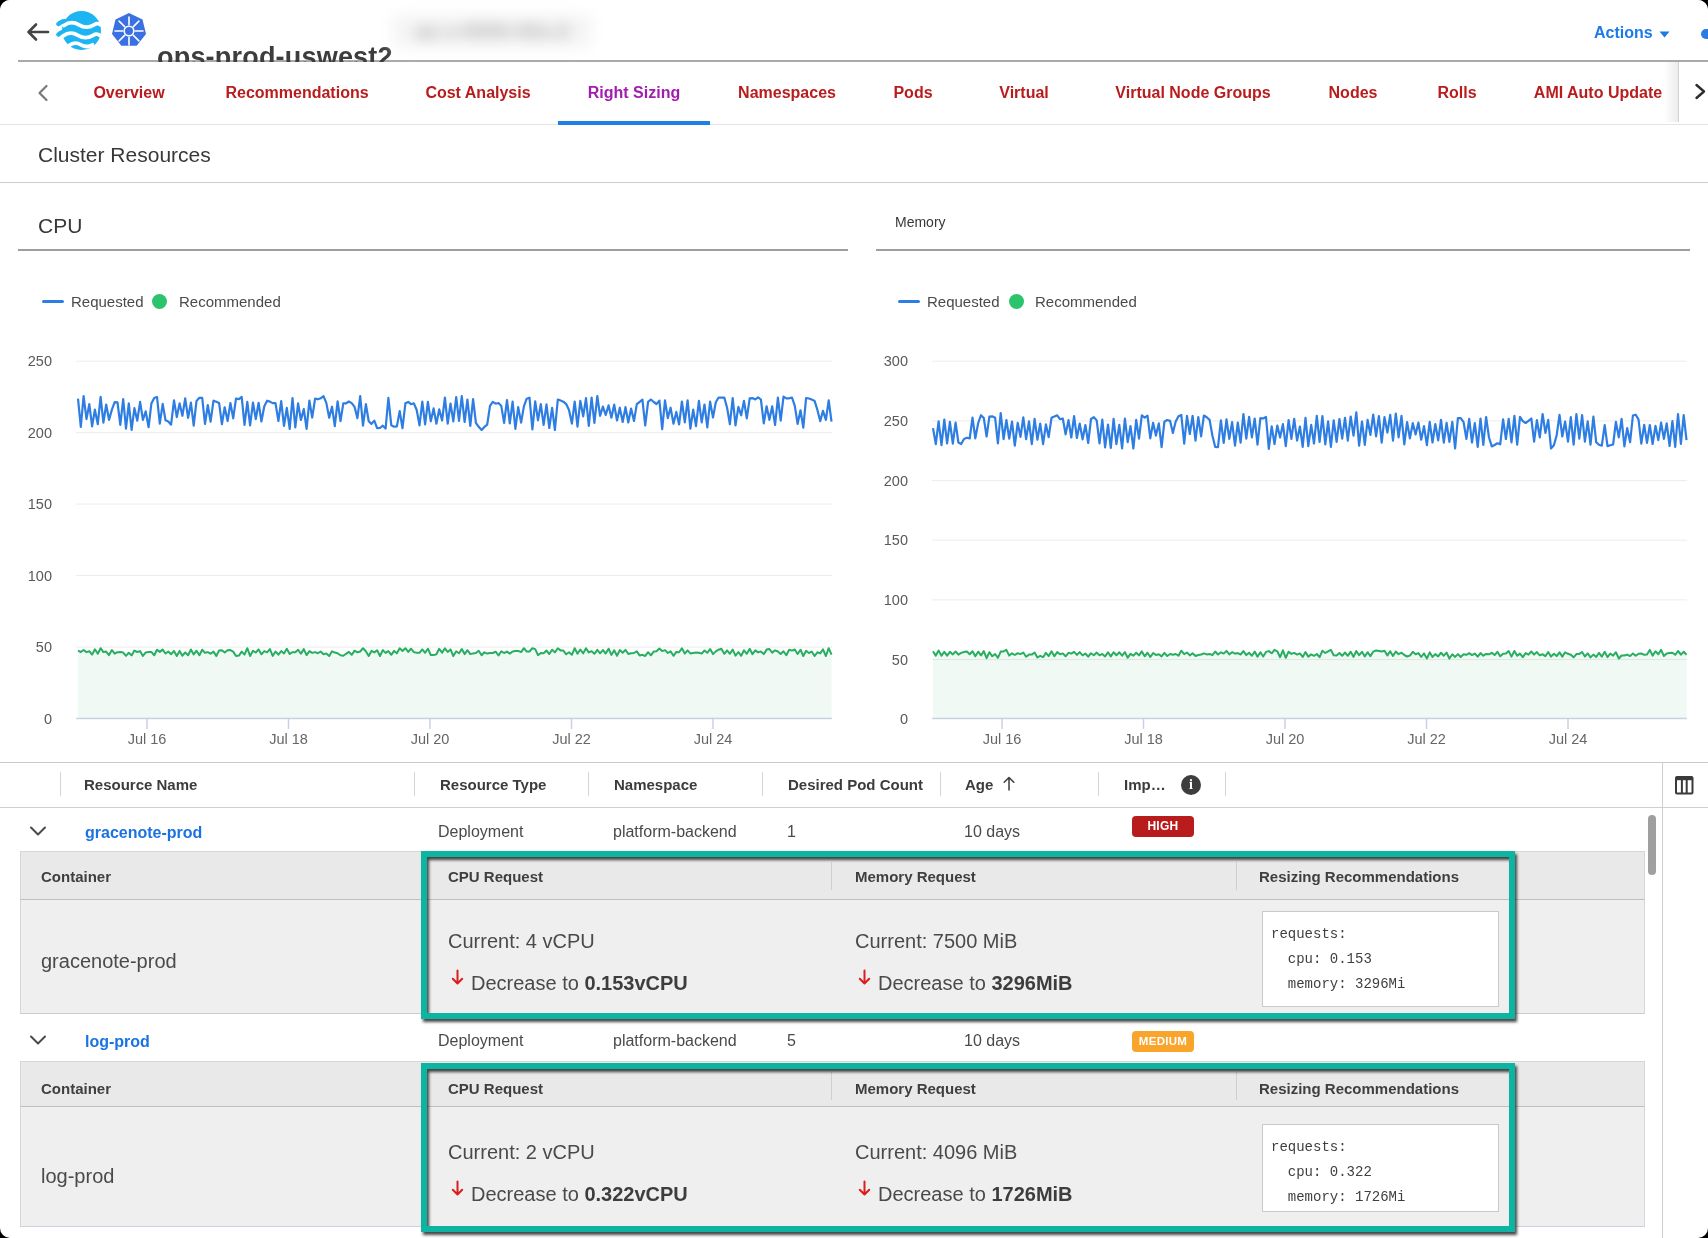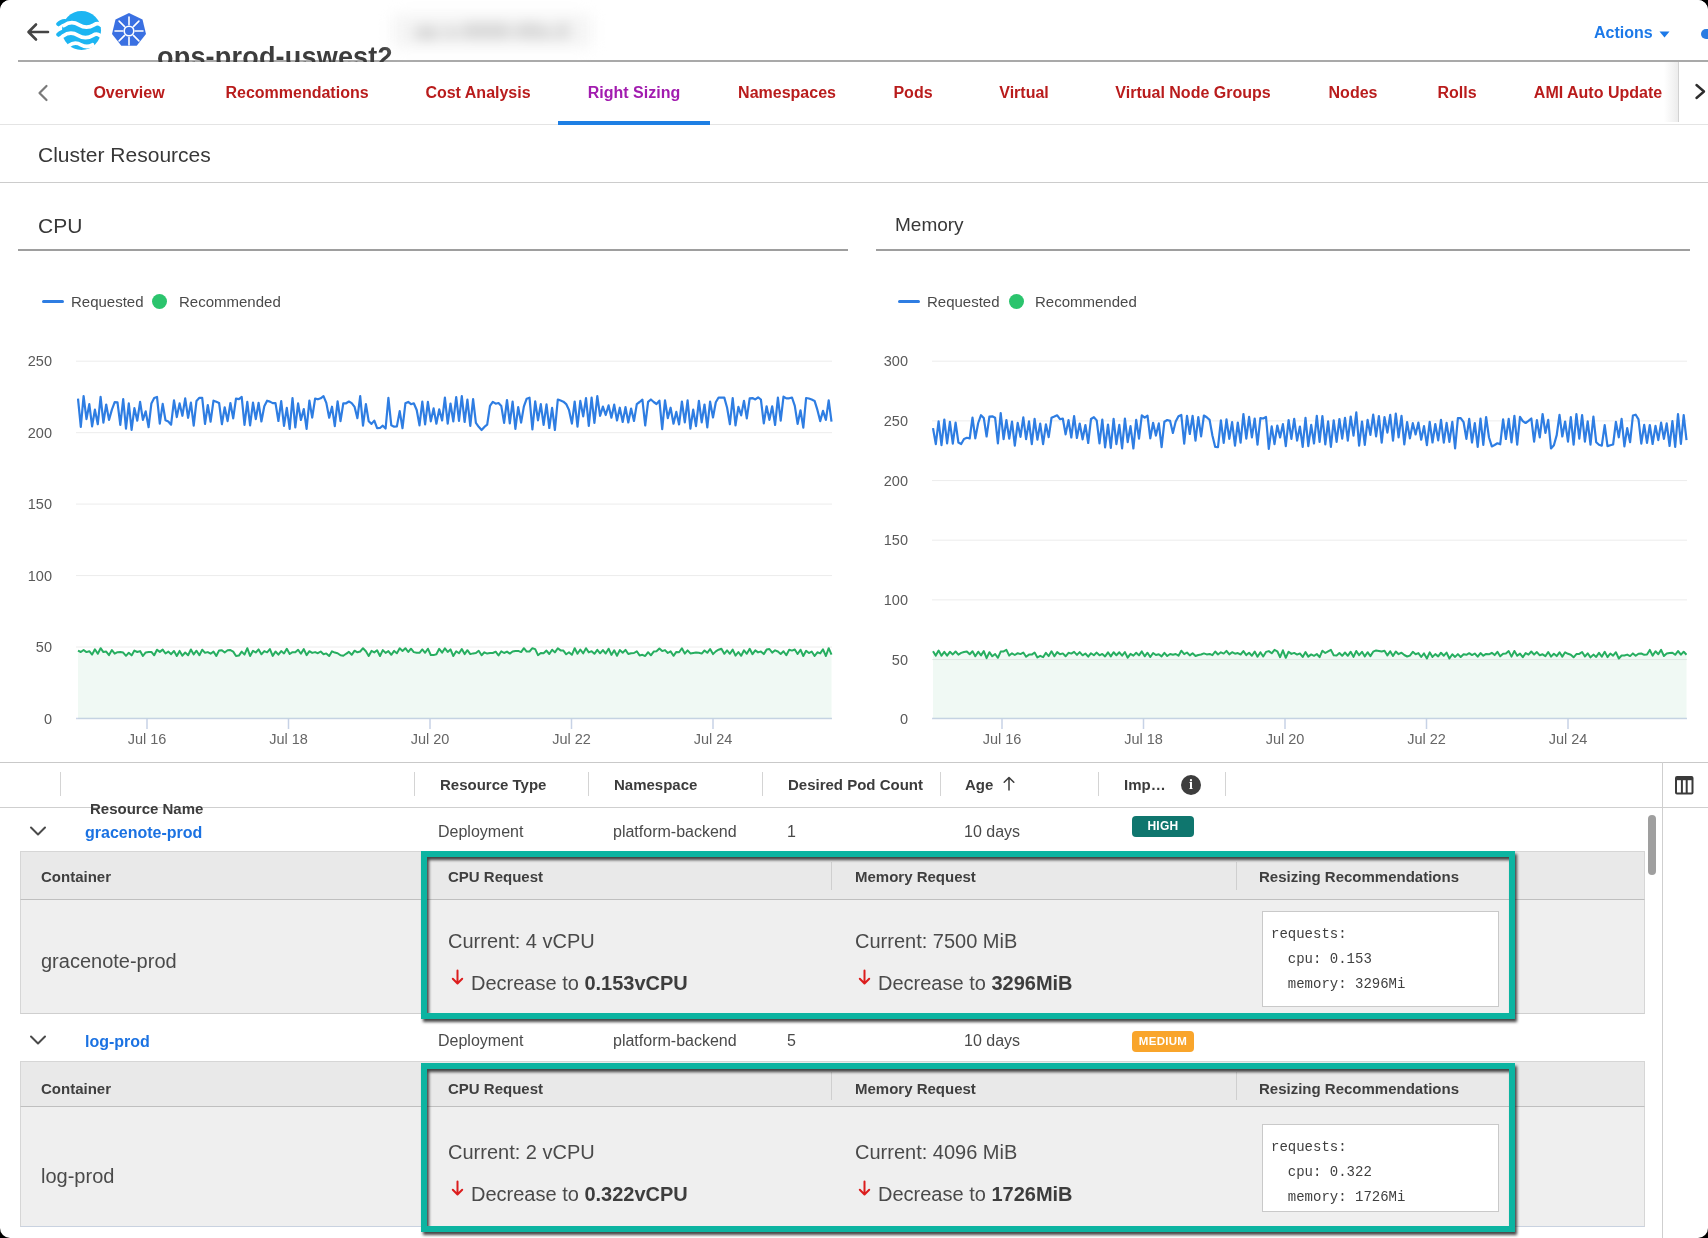--- a/index.html
+++ b/index.html
@@ -74,21 +74,21 @@
   <div class="abs" style="left:1678px;top:62px;width:30px;height:60px;background:#fff;border-left:1px solid #d2d2d2;box-sizing:border-box;"></div>
   <svg class="abs" style="left:1694px;top:83px;" width="12" height="17" viewBox="0 0 12 17">
     <path d="M2.5 2 L10 8.5 L2.5 15" fill="none" stroke="#2d2d2d" stroke-width="2.4" stroke-linecap="round" stroke-linejoin="round"></path>
   </svg>
 
   <div class="abs" style="left:38px;top:143px;font-size:21px;color:#383838;">Cluster Resources</div>
   <div class="abs" style="left:0;top:182px;width:1708px;height:1px;background:#cccccc;"></div>
 
   <div class="abs" style="left:38px;top:214px;font-size:21px;color:#383838;">CPU</div>
   <div class="abs" style="left:18px;top:249px;width:830px;height:2px;background:#9e9e9e;"></div>
-  <div class="abs" style="left:895px;top:214px;font-size:19px;color:#383838;">Memory</div>
+  <div class="abs" style="left:895px;top:214px;font-size:14px;color:#383838;">Memory</div>
   <div class="abs" style="left:876px;top:249px;width:814px;height:2px;background:#9e9e9e;"></div>
 
   <div class="abs" style="left:42px;top:299.5px;width:22px;height:3.5px;border-radius:2px;background:#2e7de2;"></div>
   <div class="abs" style="left:71px;top:293px;font-size:15px;color:#4a4a4a;">Requested</div>
   <div class="abs" style="left:151.5px;top:294px;width:15px;height:15px;border-radius:50%;background:#2bc46d;"></div>
   <div class="abs" style="left:179px;top:293px;font-size:15px;color:#4a4a4a;">Recommended</div>
 
   <div class="abs" style="left:898px;top:299.5px;width:22px;height:3.5px;border-radius:2px;background:#2e7de2;"></div>
   <div class="abs" style="left:927px;top:293px;font-size:15px;color:#4a4a4a;">Requested</div>
   <div class="abs" style="left:1008.5px;top:294px;width:15px;height:15px;border-radius:50%;background:#2bc46d;"></div>
@@ -163,21 +163,21 @@
       <text x="571.5" y="464">Jul 22</text>
       <text x="713" y="464">Jul 24</text>
     </g>
     <polygon points="78.0,371.2 80.8,375.6 83.6,370.6 86.5,375.7 89.3,371.9 92.1,375.6 94.9,371.8 97.8,374.4 100.6,371.5 103.4,374.6 106.2,372.9 109.0,372.0 111.9,371.5 114.7,374.2 117.5,371.3 120.3,376.3 123.2,371.7 126.0,375.4 128.8,371.1 131.6,378.2 134.4,372.2 137.3,376.3 140.1,374.0 142.9,377.8 145.7,371.6 148.6,371.4 151.4,369.9 154.2,375.6 157.0,373.3 159.8,375.0 162.7,373.2 165.5,374.1 168.3,372.5 171.1,376.7 174.0,374.6 176.8,374.6 179.6,372.5 182.4,377.5 185.2,375.8 188.1,377.2 190.9,372.8 193.7,376.1 196.5,371.3 199.4,376.3 202.2,372.1 205.0,374.3 207.8,373.4 210.6,376.3 213.5,372.8 216.3,373.6 219.1,371.9 221.9,374.9 224.7,372.1 227.6,375.3 230.4,373.5 233.2,376.7 236.0,373.2 238.9,375.2 241.7,372.6 244.5,375.3 247.3,373.9 250.1,376.4 253.0,372.3 255.8,376.4 258.6,372.2 261.4,375.2 264.3,372.3 267.1,375.7 269.9,372.1 272.7,377.7 275.5,373.9 278.4,375.6 281.2,372.7 284.0,375.4 286.8,371.4 289.7,376.3 292.5,372.7 295.3,377.0 298.1,373.0 300.9,375.0 303.8,374.2 306.6,376.4 309.4,372.9 312.2,376.0 315.1,374.0 317.9,374.7 320.7,374.0 323.5,375.7 326.3,370.7 329.2,374.1 332.0,372.5 334.8,375.4 337.6,373.3 340.5,376.0 343.3,375.0 346.1,374.5 348.9,373.4 351.7,374.4 354.6,373.9 357.4,375.2 360.2,371.5 363.0,374.5 365.9,372.3 368.7,373.6 371.5,370.9 374.3,374.4 377.1,372.2 380.0,373.7 382.8,373.1 385.6,374.5 388.4,371.1 391.3,375.1 394.1,372.7 396.9,375.7 399.7,371.6 402.5,376.7 405.4,372.2 408.2,376.5 411.0,371.9 413.8,371.1 416.7,373.3 419.5,369.9 422.3,371.3 425.1,377.2 427.9,370.3 430.8,377.8 433.6,371.7 436.4,373.9 439.2,372.9 442.1,374.6 444.9,373.4 447.7,376.9 450.5,372.1 453.3,376.6 456.2,374.4 459.0,375.8 461.8,374.0 464.6,377.2 467.4,370.7 470.3,373.0 473.1,371.3 475.9,369.9 478.7,375.3 481.6,375.4 484.4,373.0 487.2,375.8 490.0,372.5 492.8,375.8 495.7,371.7 498.5,376.9 501.3,371.0 504.1,375.2 507.0,371.8 509.8,376.4 512.6,372.2 515.4,376.1 518.2,371.7 521.1,370.4 523.9,370.9 526.7,371.5 529.5,370.8 532.4,375.4 535.2,371.2 538.0,375.9 540.8,371.5 543.6,374.2 546.5,372.7 549.3,375.0 552.1,376.5 554.9,375.6 557.8,371.8 560.6,374.2 563.4,373.1 566.2,377.0 569.0,373.4 571.9,378.5 574.7,372.3 577.5,376.9 580.3,374.1 583.2,376.4 586.0,372.7 588.8,375.7 591.6,372.6 594.4,378.5 597.3,374.3 600.1,376.9 602.9,374.1 605.7,377.0 608.6,374.2 611.4,374.8 614.2,373.2 617.0,375.1 619.8,373.5 622.7,376.7 625.5,373.1 628.3,375.7 631.1,373.9 634.0,374.3 636.8,372.8 639.6,375.1 642.4,371.8 645.2,376.3 648.1,373.8 650.9,373.5 653.7,371.1 656.5,376.6 659.4,371.0 662.2,375.8 665.0,373.6 667.8,377.2 670.6,373.1 673.5,374.7 676.3,371.5 679.1,374.6 681.9,372.1 684.8,375.3 687.6,374.3 690.4,376.2 693.2,372.0 696.0,376.6 698.9,373.7 701.7,376.1 704.5,372.3 707.3,376.6 710.1,372.3 713.0,373.8 715.8,374.7 718.6,377.3 721.4,374.1 724.3,373.9 727.1,372.0 729.9,376.5 732.7,373.3 735.5,377.4 738.4,374.6 741.2,376.9 744.0,372.8 746.8,376.7 749.7,371.8 752.5,377.1 755.3,373.5 758.1,375.6 760.9,372.2 763.8,378.5 766.6,375.5 769.4,375.5 772.2,374.6 775.1,376.1 777.9,373.4 780.7,375.8 783.5,373.7 786.3,373.5 789.2,374.8 792.0,374.6 794.8,369.9 797.6,375.6 800.5,371.3 803.3,374.2 806.1,369.9 808.9,376.0 811.7,373.4 814.6,372.9 817.4,372.7 820.2,374.8 823.0,371.0 825.9,374.6 828.7,371.8 831.5,374.8 831.5,438.5 78.0,438.5" fill="rgba(39,174,96,0.07)"></polygon>
     <polyline points="78.0,148.1 80.8,164.1 83.6,141.3 86.5,165.1 89.3,139.5 92.1,163.3 94.9,141.9 97.8,163.7 100.6,142.6 103.4,162.5 106.2,164.0 109.0,159.0 111.9,157.8 114.7,158.5 117.5,137.7 120.3,158.4 123.2,143.0 126.0,135.2 128.8,138.1 131.6,156.5 134.4,136.7 137.3,136.3 140.1,137.7 142.9,163.4 145.7,133.2 148.6,159.2 151.4,140.0 154.2,158.7 157.0,141.6 159.8,165.6 162.7,142.9 165.5,156.8 168.3,137.4 171.1,159.1 174.0,141.4 176.8,164.2 179.6,138.8 182.4,159.7 185.2,143.6 188.1,164.1 190.9,144.3 193.7,157.2 196.5,137.8 199.4,136.6 202.2,135.3 205.0,139.2 207.8,138.5 210.6,154.4 213.5,140.1 216.3,157.5 219.1,136.2 221.9,158.0 224.7,143.5 227.6,159.3 230.4,145.0 233.2,163.0 236.0,139.0 238.9,137.2 241.7,140.4 244.5,163.3 247.3,139.7 250.1,167.4 253.0,144.5 255.8,167.8 258.6,138.8 261.4,164.2 264.3,144.8 267.1,168.4 269.9,138.7 272.7,162.1 275.5,146.2 278.4,168.5 281.2,139.9 284.0,158.7 286.8,135.4 289.7,137.7 292.5,135.7 295.3,158.4 298.1,142.8 300.9,155.6 303.8,143.4 306.6,167.1 309.4,141.7 312.2,140.0 315.1,140.9 317.9,152.9 320.7,141.6 323.5,136.2 326.3,134.9 329.2,163.6 332.0,135.9 334.8,154.0 337.6,135.8 340.5,160.6 343.3,137.2 346.1,156.4 348.9,135.5 351.7,137.3 354.6,139.9 357.4,155.5 360.2,166.9 363.0,167.1 365.9,140.3 368.7,162.8 371.5,139.3 374.3,158.8 377.1,142.1 380.0,165.7 382.8,142.5 385.6,162.6 388.4,134.0 391.3,158.6 394.1,136.9 396.9,157.3 399.7,138.5 402.5,164.7 405.4,138.2 408.2,138.5 411.0,137.0 413.8,168.9 416.7,146.4 419.5,164.1 422.3,145.5 425.1,157.5 427.9,144.1 430.8,166.2 433.6,140.0 436.4,158.9 439.2,138.8 442.1,160.6 444.9,146.5 447.7,166.9 450.5,137.8 453.3,166.2 456.2,144.8 459.0,163.5 461.8,135.9 464.6,161.8 467.4,136.1 470.3,164.3 473.1,141.3 475.9,166.8 478.7,140.4 481.6,161.9 484.4,139.0 487.2,158.6 490.0,137.9 492.8,160.7 495.7,136.5 498.5,155.7 501.3,132.4 504.1,165.7 507.0,141.5 509.8,164.8 512.6,139.9 515.4,154.8 518.2,134.6 521.1,156.3 523.9,136.0 526.7,162.7 529.5,137.2 532.4,152.6 535.2,134.9 538.0,160.6 540.8,133.6 543.6,157.4 546.5,135.8 549.3,164.4 552.1,142.0 554.9,158.4 557.8,143.2 560.6,154.4 563.4,142.6 566.2,159.7 569.0,146.1 571.9,165.2 574.7,141.8 577.5,162.5 580.3,144.0 583.2,160.3 586.0,139.8 588.8,162.6 591.6,142.9 594.4,161.8 597.3,141.9 600.1,168.5 602.9,138.1 605.7,138.0 608.6,142.2 611.4,158.9 614.2,138.9 617.0,162.5 619.8,143.1 622.7,166.8 625.5,138.7 628.3,164.8 631.1,137.0 634.0,157.5 636.8,166.4 639.6,165.0 642.4,163.3 645.2,164.3 648.1,139.4 650.9,159.0 653.7,138.8 656.5,162.4 659.4,135.9 662.2,164.6 665.0,136.8 667.8,141.1 670.6,143.0 673.5,140.9 676.3,138.5 679.1,161.7 681.9,140.2 684.8,157.3 687.6,134.0 690.4,152.9 693.2,139.9 696.0,168.4 698.9,165.2 701.7,155.1 704.5,134.8 707.3,156.5 710.1,141.5 713.0,161.7 715.8,137.2 718.6,164.6 721.4,134.2 724.3,158.6 727.1,135.2 729.9,161.7 732.7,141.3 735.5,164.7 738.4,136.5 741.2,162.2 744.0,164.8 746.8,165.7 749.7,145.1 752.5,166.1 755.3,165.2 758.1,164.5 760.9,141.9 763.8,157.3 766.6,138.9 769.4,166.4 772.2,148.2 775.1,162.2 777.9,135.5 780.7,134.7 783.5,139.4 786.3,163.6 789.2,144.9 792.0,162.9 794.8,145.0 797.6,164.0 800.5,145.9 803.3,160.1 806.1,142.7 808.9,158.9 811.7,143.3 814.6,166.0 817.4,141.1 820.2,167.0 823.0,134.2 825.9,164.0 828.7,135.1 831.5,160.2" fill="none" stroke="#2e7de2" stroke-width="2.2" stroke-linejoin="round"></polyline>
     <polyline points="78.0,371.2 80.8,375.6 83.6,370.6 86.5,375.7 89.3,371.9 92.1,375.6 94.9,371.8 97.8,374.4 100.6,371.5 103.4,374.6 106.2,372.9 109.0,372.0 111.9,371.5 114.7,374.2 117.5,371.3 120.3,376.3 123.2,371.7 126.0,375.4 128.8,371.1 131.6,378.2 134.4,372.2 137.3,376.3 140.1,374.0 142.9,377.8 145.7,371.6 148.6,371.4 151.4,369.9 154.2,375.6 157.0,373.3 159.8,375.0 162.7,373.2 165.5,374.1 168.3,372.5 171.1,376.7 174.0,374.6 176.8,374.6 179.6,372.5 182.4,377.5 185.2,375.8 188.1,377.2 190.9,372.8 193.7,376.1 196.5,371.3 199.4,376.3 202.2,372.1 205.0,374.3 207.8,373.4 210.6,376.3 213.5,372.8 216.3,373.6 219.1,371.9 221.9,374.9 224.7,372.1 227.6,375.3 230.4,373.5 233.2,376.7 236.0,373.2 238.9,375.2 241.7,372.6 244.5,375.3 247.3,373.9 250.1,376.4 253.0,372.3 255.8,376.4 258.6,372.2 261.4,375.2 264.3,372.3 267.1,375.7 269.9,372.1 272.7,377.7 275.5,373.9 278.4,375.6 281.2,372.7 284.0,375.4 286.8,371.4 289.7,376.3 292.5,372.7 295.3,377.0 298.1,373.0 300.9,375.0 303.8,374.2 306.6,376.4 309.4,372.9 312.2,376.0 315.1,374.0 317.9,374.7 320.7,374.0 323.5,375.7 326.3,370.7 329.2,374.1 332.0,372.5 334.8,375.4 337.6,373.3 340.5,376.0 343.3,375.0 346.1,374.5 348.9,373.4 351.7,374.4 354.6,373.9 357.4,375.2 360.2,371.5 363.0,374.5 365.9,372.3 368.7,373.6 371.5,370.9 374.3,374.4 377.1,372.2 380.0,373.7 382.8,373.1 385.6,374.5 388.4,371.1 391.3,375.1 394.1,372.7 396.9,375.7 399.7,371.6 402.5,376.7 405.4,372.2 408.2,376.5 411.0,371.9 413.8,371.1 416.7,373.3 419.5,369.9 422.3,371.3 425.1,377.2 427.9,370.3 430.8,377.8 433.6,371.7 436.4,373.9 439.2,372.9 442.1,374.6 444.9,373.4 447.7,376.9 450.5,372.1 453.3,376.6 456.2,374.4 459.0,375.8 461.8,374.0 464.6,377.2 467.4,370.7 470.3,373.0 473.1,371.3 475.9,369.9 478.7,375.3 481.6,375.4 484.4,373.0 487.2,375.8 490.0,372.5 492.8,375.8 495.7,371.7 498.5,376.9 501.3,371.0 504.1,375.2 507.0,371.8 509.8,376.4 512.6,372.2 515.4,376.1 518.2,371.7 521.1,370.4 523.9,370.9 526.7,371.5 529.5,370.8 532.4,375.4 535.2,371.2 538.0,375.9 540.8,371.5 543.6,374.2 546.5,372.7 549.3,375.0 552.1,376.5 554.9,375.6 557.8,371.8 560.6,374.2 563.4,373.1 566.2,377.0 569.0,373.4 571.9,378.5 574.7,372.3 577.5,376.9 580.3,374.1 583.2,376.4 586.0,372.7 588.8,375.7 591.6,372.6 594.4,378.5 597.3,374.3 600.1,376.9 602.9,374.1 605.7,377.0 608.6,374.2 611.4,374.8 614.2,373.2 617.0,375.1 619.8,373.5 622.7,376.7 625.5,373.1 628.3,375.7 631.1,373.9 634.0,374.3 636.8,372.8 639.6,375.1 642.4,371.8 645.2,376.3 648.1,373.8 650.9,373.5 653.7,371.1 656.5,376.6 659.4,371.0 662.2,375.8 665.0,373.6 667.8,377.2 670.6,373.1 673.5,374.7 676.3,371.5 679.1,374.6 681.9,372.1 684.8,375.3 687.6,374.3 690.4,376.2 693.2,372.0 696.0,376.6 698.9,373.7 701.7,376.1 704.5,372.3 707.3,376.6 710.1,372.3 713.0,373.8 715.8,374.7 718.6,377.3 721.4,374.1 724.3,373.9 727.1,372.0 729.9,376.5 732.7,373.3 735.5,377.4 738.4,374.6 741.2,376.9 744.0,372.8 746.8,376.7 749.7,371.8 752.5,377.1 755.3,373.5 758.1,375.6 760.9,372.2 763.8,378.5 766.6,375.5 769.4,375.5 772.2,374.6 775.1,376.1 777.9,373.4 780.7,375.8 783.5,373.7 786.3,373.5 789.2,374.8 792.0,374.6 794.8,369.9 797.6,375.6 800.5,371.3 803.3,374.2 806.1,369.9 808.9,376.0 811.7,373.4 814.6,372.9 817.4,372.7 820.2,374.8 823.0,371.0 825.9,374.6 828.7,371.8 831.5,374.8" fill="none" stroke="#27ae60" stroke-width="2" stroke-linejoin="round"></polyline>
   </svg>
 
   <div class="abs" style="left:0;top:762px;width:1708px;height:46px;background:#fff;border-top:1px solid #c9c9c9;border-bottom:1px solid #cfcfcf;box-sizing:border-box;"></div>
   <div class="sep" style="left:60px;top:772px;height:24px;"></div>
-  <div class="thead-cell" style="left:90px;margin-top:24px;">Resource Name</div>
+  <div class="thead-cell" style="left:84px;">Resource Name</div>
   <div class="sep" style="left:414px;top:772px;height:24px;"></div>
   <div class="thead-cell" style="left:440px;">Resource Type</div>
   <div class="sep" style="left:588px;top:772px;height:24px;"></div>
   <div class="thead-cell" style="left:614px;">Namespace</div>
   <div class="sep" style="left:762px;top:772px;height:24px;"></div>
   <div class="thead-cell" style="left:788px;">Desired Pod Count</div>
   <div class="sep" style="left:940px;top:772px;height:24px;"></div>
   <div class="thead-cell" style="left:965px;">Age</div>
   <svg class="abs" style="left:1002px;top:776px;" width="14" height="15" viewBox="0 0 14 15">
     <path d="M7 14 V1.5 M2.2 6.3 L7 1.5 L11.8 6.3" fill="none" stroke="#3c3c3c" stroke-width="1.5" stroke-linecap="round" stroke-linejoin="round"></path>
@@ -196,21 +196,21 @@
   </svg>
 
   <svg class="abs" style="left:29px;top:826px;" width="18" height="11" viewBox="0 0 18 11">
     <path d="M2 1.5 L9 8.5 L16 1.5" fill="none" stroke="#4a4a4a" stroke-width="2" stroke-linecap="round" stroke-linejoin="round"></path>
   </svg>
   <div class="cell" style="left:85px;top:824px;color:#1b72e2;font-weight:bold;font-size:16px;">gracenote-prod</div>
   <div class="cell" style="left:438px;top:823px;">Deployment</div>
   <div class="cell" style="left:613px;top:823px;">platform-backend</div>
   <div class="cell" style="left:787px;top:823px;">1</div>
   <div class="cell" style="left:964px;top:823px;">10 days</div>
-  <div class="badge" style="left:1132px;top:816px;background:#0f766e;">HIGH</div>
+  <div class="badge" style="left:1132px;top:816px;background:#b91c1c;">HIGH</div>
 
   <div class="abs" style="left:1648px;top:815px;width:8px;height:60px;border-radius:4px;background:#9f9f9f;"></div>
 
   <div class="abs" style="left:20px;top:851px;width:1625px;height:49px;background:#e9e9e9;border:1px solid #d6d6d6;border-bottom:1.5px solid #bfbfbf;box-sizing:border-box;"></div>
   <div class="abs" style="left:20px;top:900px;width:1625px;height:114px;background:#efefef;border-left:1px solid #d6d6d6;border-right:1px solid #d6d6d6;border-bottom:1px solid #cfcfcf;box-sizing:border-box;"></div>
   <div class="sub-hcell" style="left:41px;top:868px;">Container</div>
   <div class="sub-hcell" style="left:448px;top:868px;">CPU Request</div>
   <div class="sub-hcell" style="left:855px;top:868px;">Memory Request</div>
   <div class="sub-hcell" style="left:1259px;top:868px;">Resizing Recommendations</div>
   <div class="sep" style="left:831px;top:862px;height:28px;background:#cfcfcf;"></div>

